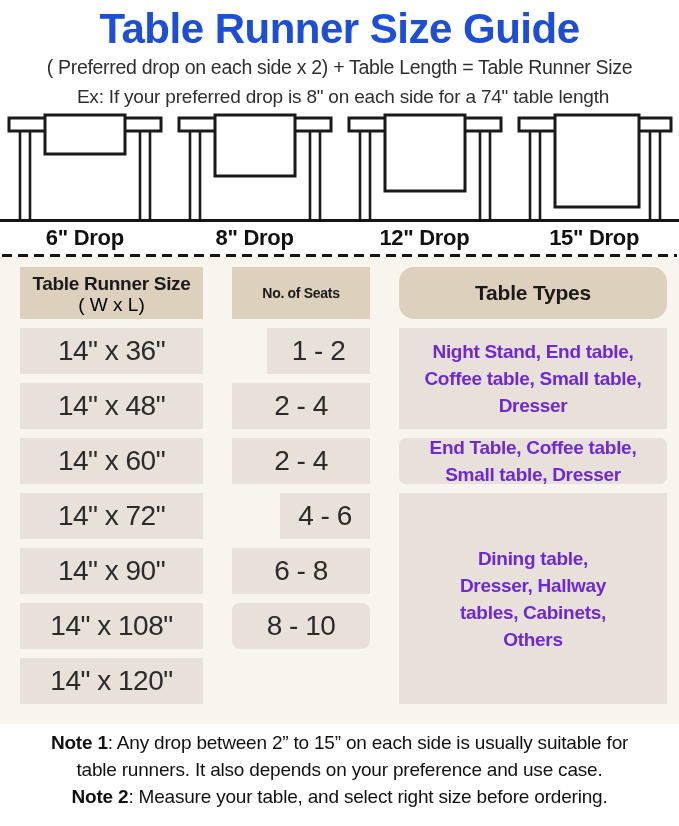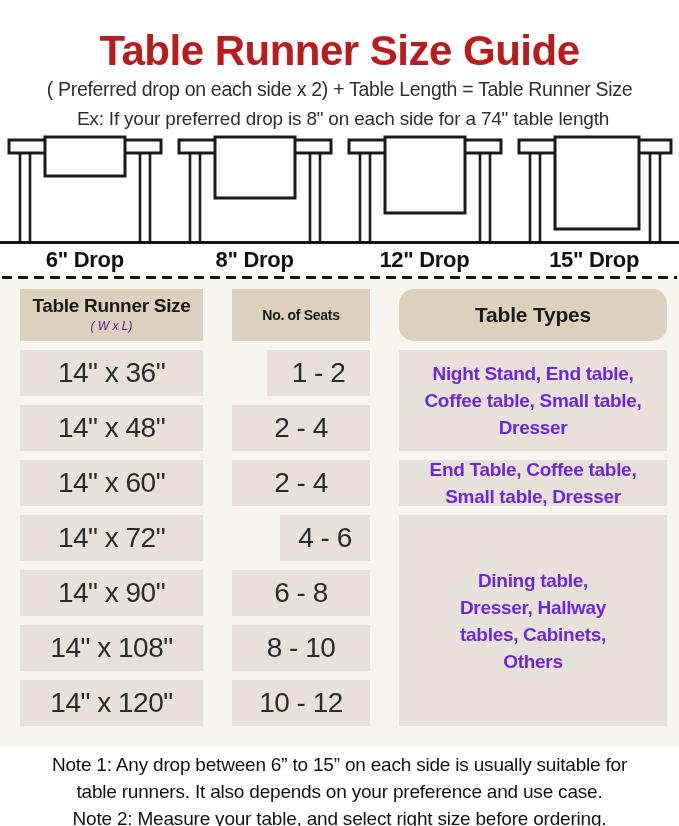--- a/index.html
+++ b/index.html
@@ -4,21 +4,21 @@
 <style>
   :root{
     --tan:#ddd0bc; --cell:#e8e1da; --section:#f8f4ee; --ink:#1a1a1a; --text:#2e2e2e;
   }
   *{margin:0;padding:0;box-sizing:border-box;}
   html,body{width:679px;height:826px;overflow:hidden;background:#ffffff;
     font-family:"Liberation Sans","DejaVu Sans",sans-serif;color:var(--ink);}
   .page{width:679px;height:826px;position:relative;background:#fff;}
 
   .title{padding-top:6px;text-align:center;font-size:42px;font-weight:bold;
-    letter-spacing:-0.5px;line-height:46px;color:#b91c1c;margin-top:22px;}
+    letter-spacing:-0.5px;line-height:46px;color:#1d4ed8;}
   .formula{text-align:center;font-size:19.5px;letter-spacing:-0.3px;line-height:30px;
     white-space:nowrap;color:var(--text);}
   .example{text-align:center;font-size:19px;letter-spacing:-0.2px;line-height:30px;
     white-space:nowrap;color:var(--text);margin-left:7px;}
 
   .diagrams{display:flex;width:679px;height:107px;margin-top:0;}
   .diagram{width:170px;height:107px;flex:0 0 auto;}
 
   .solid-line{height:3px;background:#151515;width:679px;}
   .drop-labels{display:flex;width:679px;height:32px;align-items:center;}
@@ -31,35 +31,35 @@
     padding:10px 12px 20px 20px;
     display:grid;
     grid-template-columns:183px 138px 268px;
     grid-template-rows:52px repeat(7,46px);
     column-gap:29px;row-gap:9px;}
   .cell{background:var(--cell);display:flex;align-items:center;justify-content:center;
     text-align:center;}
   .hcell{background:var(--tan);display:flex;flex-direction:column;align-items:center;
     justify-content:center;text-align:center;}
   .h1-line1{font-weight:bold;font-size:19px;letter-spacing:-0.3px;line-height:22px;}
-  .h1-line2{font-size:12px;line-height:19px;color:#4c1d95;font-style:italic;}
+  .h1-line2{font-size:19px;line-height:19px;color:#000000;}
   .h2-text{font-weight:bold;font-size:14px;letter-spacing:-0.3px;}
   .h3-text{font-weight:bold;font-size:21px;letter-spacing:-0.2px;}
   .size-text,.seats-text{font-size:28px;color:#2b2b2b;letter-spacing:-0.5px;}
   .tcell{background:var(--cell);display:flex;align-items:center;justify-content:center;
     text-align:center;font-weight:bold;font-size:19px;line-height:27px;
     letter-spacing:-0.3px;color:#6d28d9;}
   .tcell.g1{grid-column:3;grid-row:2 / span 2;padding:0 14px;}
-  .tcell.g2{grid-column:3;grid-row:4;padding:0 14px;}
+  .tcell.g2{grid-column:3;grid-row:4;padding:0 14px;border-radius:7px;}
   .tcell.g3{grid-column:3;grid-row:5 / span 4;padding:0 48px;}
 
   .notes{padding-top:5px;color:#111;}
   .note-line{text-align:center;font-size:19px;letter-spacing:-0.2px;line-height:27px;
     white-space:nowrap;}
-  .note-line b{font-weight:normal;}
+  .note-line b{font-weight:bold;}
 
   svg .stroke{fill:#ffffff;stroke:#1a1a1a;stroke-width:3;}
   svg .leg{stroke:#1a1a1a;stroke-width:2.6;}
 </style>
 </head>
 <body>
 
 <div class="page">
 
   <div class="title">Table Runner Size Guide</div>
@@ -154,31 +154,28 @@
       </div>
     <div class="cell" style="grid-column:2;grid-row:4;">
         <span class="seats-text">2 - 4</span>
       </div>
     <div class="cell" style="grid-column:2;grid-row:5;margin-left:48px;">
         <span class="seats-text">4 - 6</span>
       </div>
     <div class="cell" style="grid-column:2;grid-row:6;">
         <span class="seats-text">6 - 8</span>
       </div>
-    <div class="cell" style="grid-column:2;grid-row:7;">
+    <div class="cell" style="grid-column:2;grid-row:7;border-radius:8px;">
         <span class="seats-text">8 - 10</span>
-      </div>
-    <div class="cell" style="grid-column:2;grid-row:8;">
-        <span class="seats-text">10 - 12</span>
       </div>
 
     <div class="tcell g1">Night Stand, End table, Coffee table, Small table, Dresser</div>
     <div class="tcell g2">End Table, Coffee table, Small table, Dresser</div>
     <div class="tcell g3">Dining table, Dresser, Hallway tables, Cabinets, Others</div>
   </div>
 
   <div class="notes">
-    <div class="note-line"><b>Note 1</b><span>: Any drop between 6” to 15” on each side is usually suitable for</span></div>
+    <div class="note-line"><b>Note 1</b><span>: Any drop between 2” to 15” on each side is usually suitable for</span></div>
     <div class="note-line"><b></b><span>table runners. It also depends on your preference and use case.</span></div>
     <div class="note-line"><b>Note 2</b><span>: Measure your table, and select right size before ordering.</span></div>
   </div>
 
 </div>
 
 </body></html>

